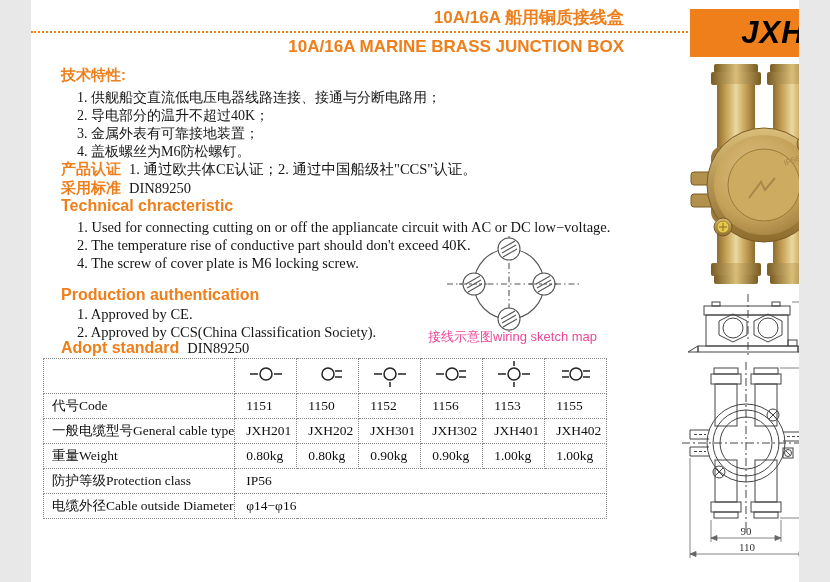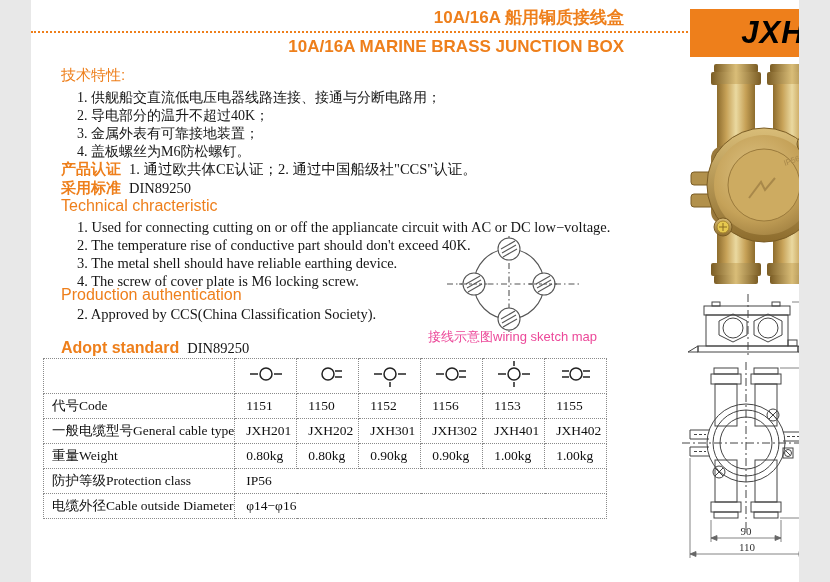--- a/index.html
+++ b/index.html
@@ -21,21 +21,21 @@
   
   .title-zh{position:absolute;top:6px;right:175px;font-family:"Liberation Sans",sans-serif;font-weight:bold;font-size:17px;color:var(--accent);white-space:nowrap;}
   .head-rule{position:absolute;top:31px;left:0;width:657px;height:0;border-top:2px dotted var(--accent);}
   .title-en{position:absolute;top:37px;right:175px;font-family:"Liberation Sans",sans-serif;font-weight:bold;font-size:17px;color:var(--accent);white-space:nowrap;}
   .badge{
     position:absolute;top:9px;left:659px;width:166px;height:48px;
     background:var(--accent);color:#000000;display:flex;align-items:center;justify-content:center;
     font-family:"Liberation Sans",sans-serif;font-weight:bold;font-style:italic;font-size:31px;letter-spacing:1px;
   }
   
-  .h-orange{position:absolute;left:30px;font-family:"Liberation Sans",sans-serif;font-weight:normal;color:var(--accent);white-space:nowrap;}
+  .h-orange{position:absolute;left:30px;font-family:"Liberation Sans",sans-serif;font-weight:bold;color:var(--accent);white-space:nowrap;}
   .h-zh{top:66px;font-size:15px;}
   .h-en{top:197px;font-size:16px;}
   .h-auth{top:286px;font-size:16px;}
   .items{position:absolute;left:46px;white-space:nowrap;}
   .zh-items{top:89px;font-size:14px;line-height:18px;}
   .en-items{top:218px;font-size:14.5px;line-height:18px;}
   .auth-items{top:305px;font-size:14.5px;line-height:18px;}
   .inline-line{position:absolute;left:30px;white-space:nowrap;font-size:14px;}
   .cert-line{top:160px;}
   .std-line{top:179px;}
@@ -82,25 +82,25 @@
     <span class="inline-lab">产品认证</span><span class="inline-val">1. 通过欧共体CE认证；2. 通过中国船级社"CCS"认证。</span>
   </div>
   <div class="inline-line std-line">
     <span class="inline-lab">采用标准</span><span class="inline-val">DIN89250</span>
   </div>
 
   <div class="h-orange h-en">Technical chracteristic</div>
   <div class="items en-items">
     <div>1. Used for connecting cutting on or off the appliancate circuit with AC or DC low−voltage.</div>
     <div>2. The temperature rise of conductive part should don't exceed 40K.</div>
-    <div>3. The metal shell should have reliable earthing device.</div>
     <div>4. The screw of cover plate is M6 locking screw.</div>
   </div>
   <div class="h-orange h-auth">Production authentication</div>
   <div class="items auth-items">
+    <div>1. Approved by CE.</div>
     <div>2. Approved by CCS(China Classification Society).</div>
   </div>
   <div class="inline-line adopt-line">
     <span class="inline-lab">Adopt standard</span><span class="inline-val">DIN89250</span>
   </div>
 
   <svg class="wiring-fig" viewBox="0 0 170 96" xmlns="http://www.w3.org/2000/svg">
     <g stroke="#555" fill="none" stroke-width="1.1">
       <line x1="18" y1="48" x2="152" y2="48" stroke-dasharray="6 3 1.5 3"></line>
       <line x1="80" y1="0" x2="80" y2="96" stroke-dasharray="6 3 1.5 3"></line>

